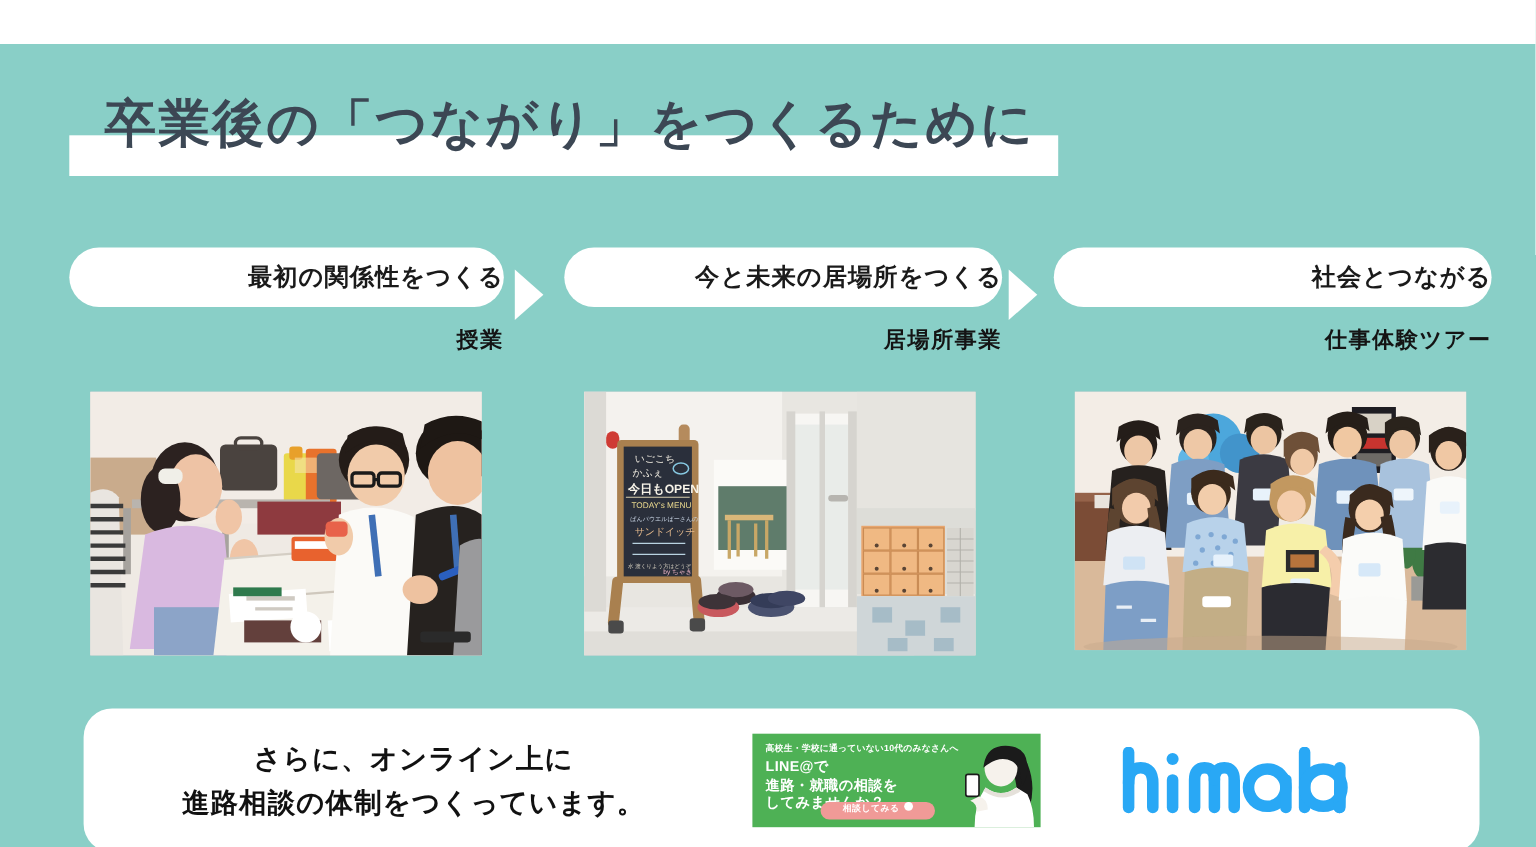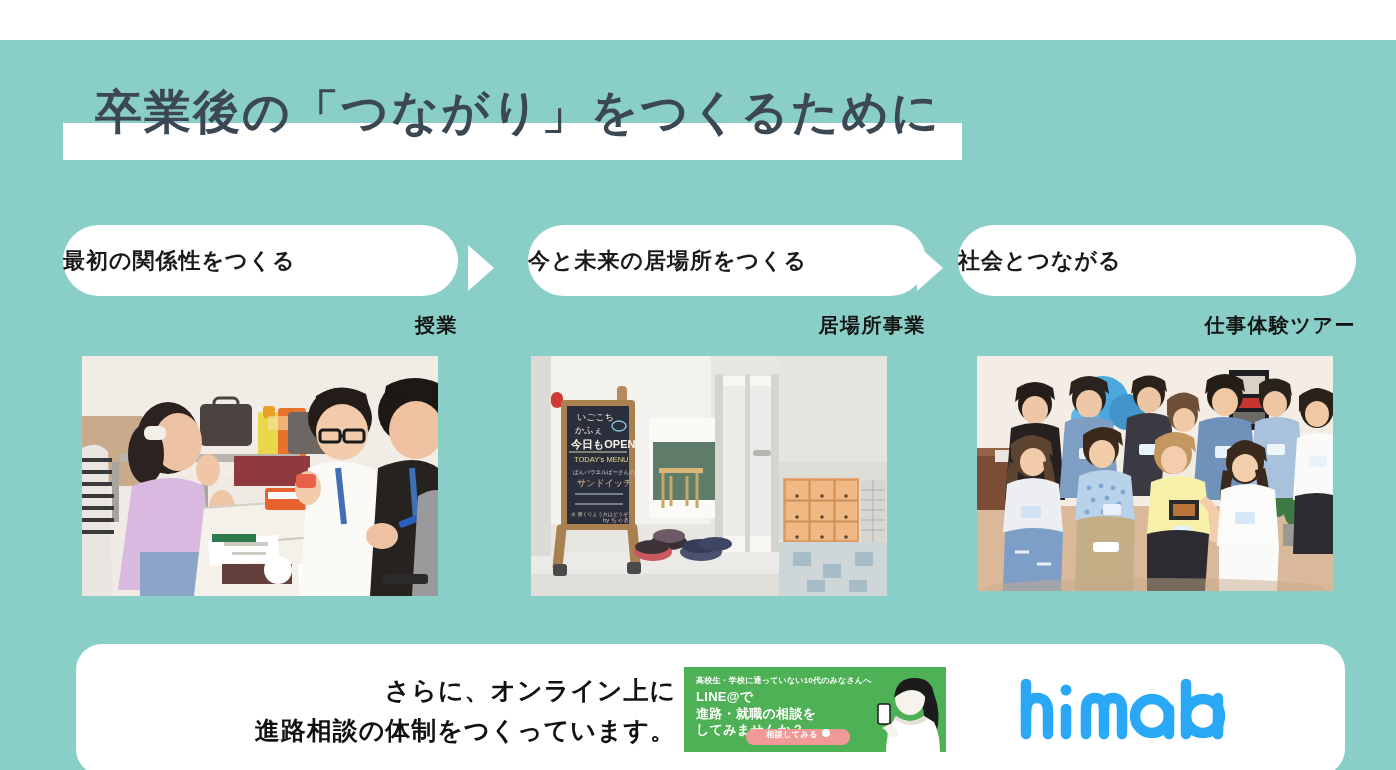--- a/index.html
+++ b/index.html
@@ -57,44 +57,44 @@
     width: 1396px;
     height: 120px;
   }
   .step {
     position: absolute;
     top: 0;
   }
   .pill {
     background: #ffffff;
     border-radius: 42px;
-    height: 71px;
+    height: 54px;
     display: flex;
     align-items: center;
-    justify-content: flex-start;
+    justify-content: flex-end;
     box-sizing: border-box;
   }
   .pill-label {
     font-size: 22px;
     font-weight: bold;
     color: #1a1a1a;
     letter-spacing: 1px;
     white-space: nowrap;
   }
   .step-caption {
     margin-top: 16px;
     text-align: right;
     font-size: 20px;
     font-weight: bold;
     color: #141414;
     letter-spacing: 1.5px;
   }
 
   .step-1 { left: 63px;  width: 395px; }
-  .step-2 { left: 528px; width: 398px; }
+  .step-2 { left: 513px; width: 398px; }
   .step-3 { left: 958px; width: 398px; }
 
   .arrow {
     position: absolute;
     top: 20px;
     width: 0;
     height: 0;
     border-top: 23px solid transparent;
     border-bottom: 23px solid transparent;
     border-left: 26px solid #ffffff;
@@ -129,21 +129,21 @@
     top: 604px;
     width: 1269px;
     height: 131px;
     background: #ffffff;
     border-radius: 26px;
     display: flex;
     align-items: center;
   }
   .bottom-text {
     width: 600px;
-    text-align: right;
+    text-align: center;
     font-size: 25px;
     font-weight: bold;
     color: #111111;
     line-height: 1.6;
     letter-spacing: 1px;
   }
   .bottom-text .line { display: block; }
 
   .line-banner {
     position: relative;

